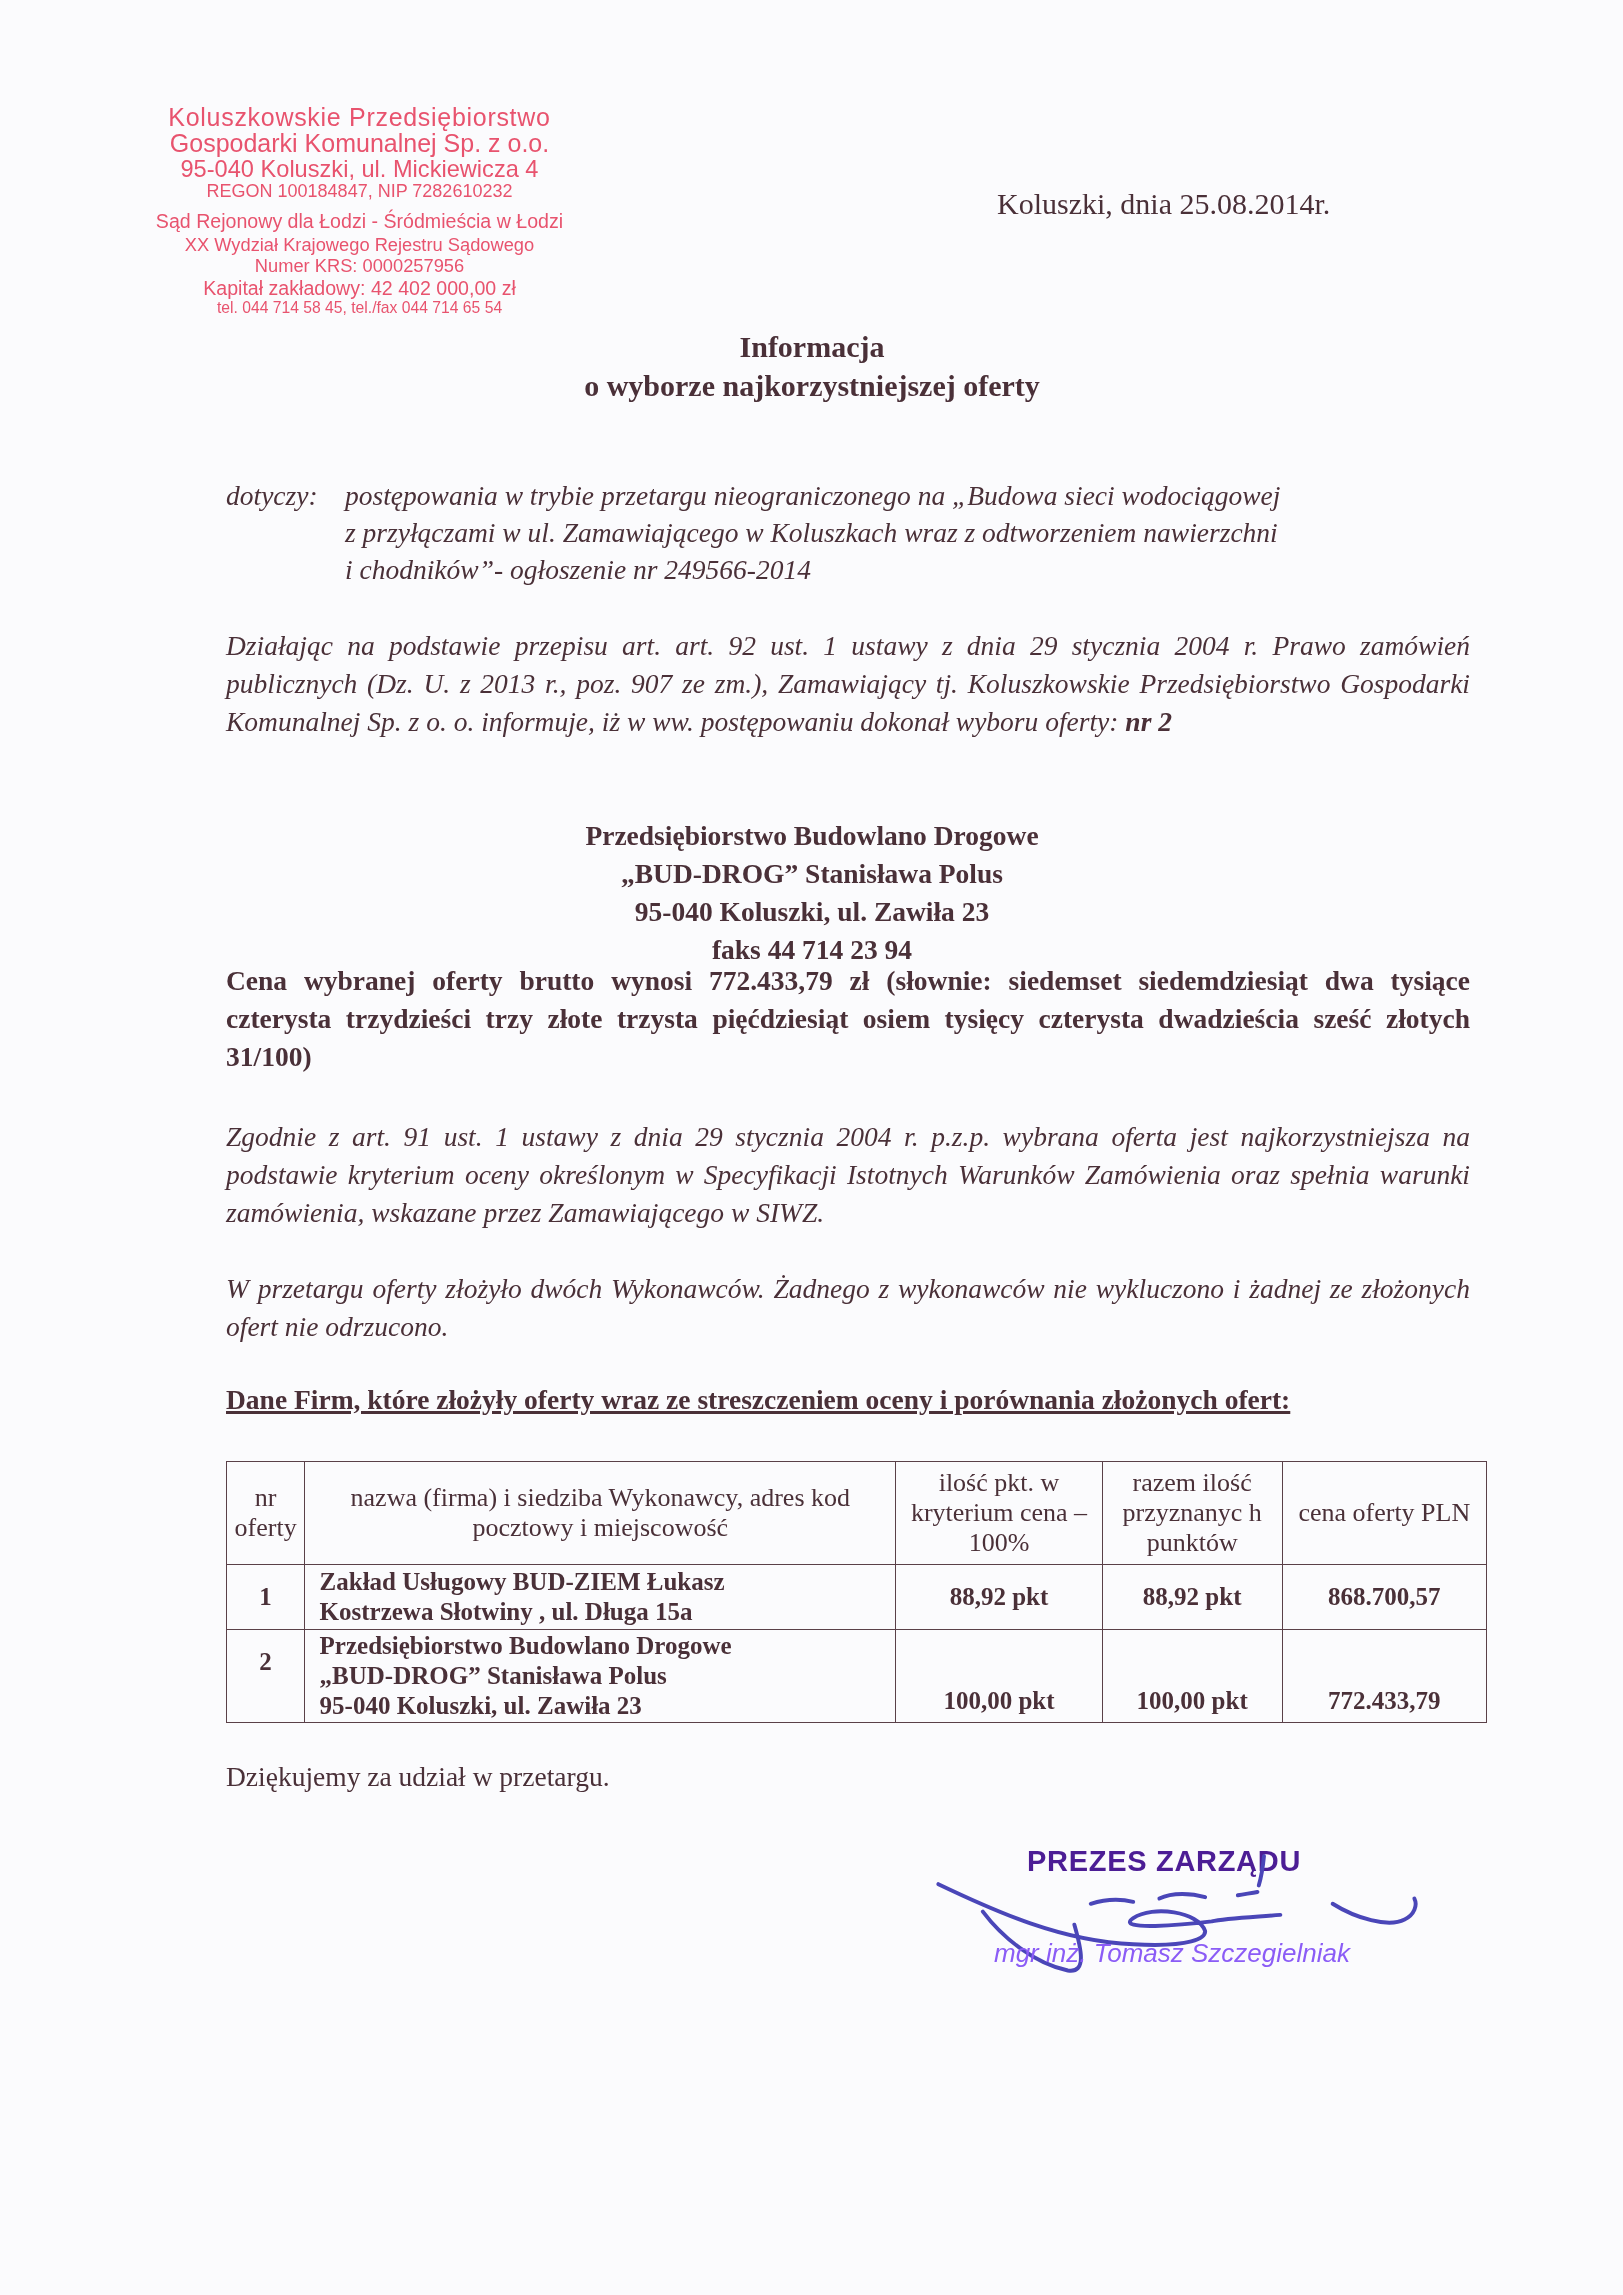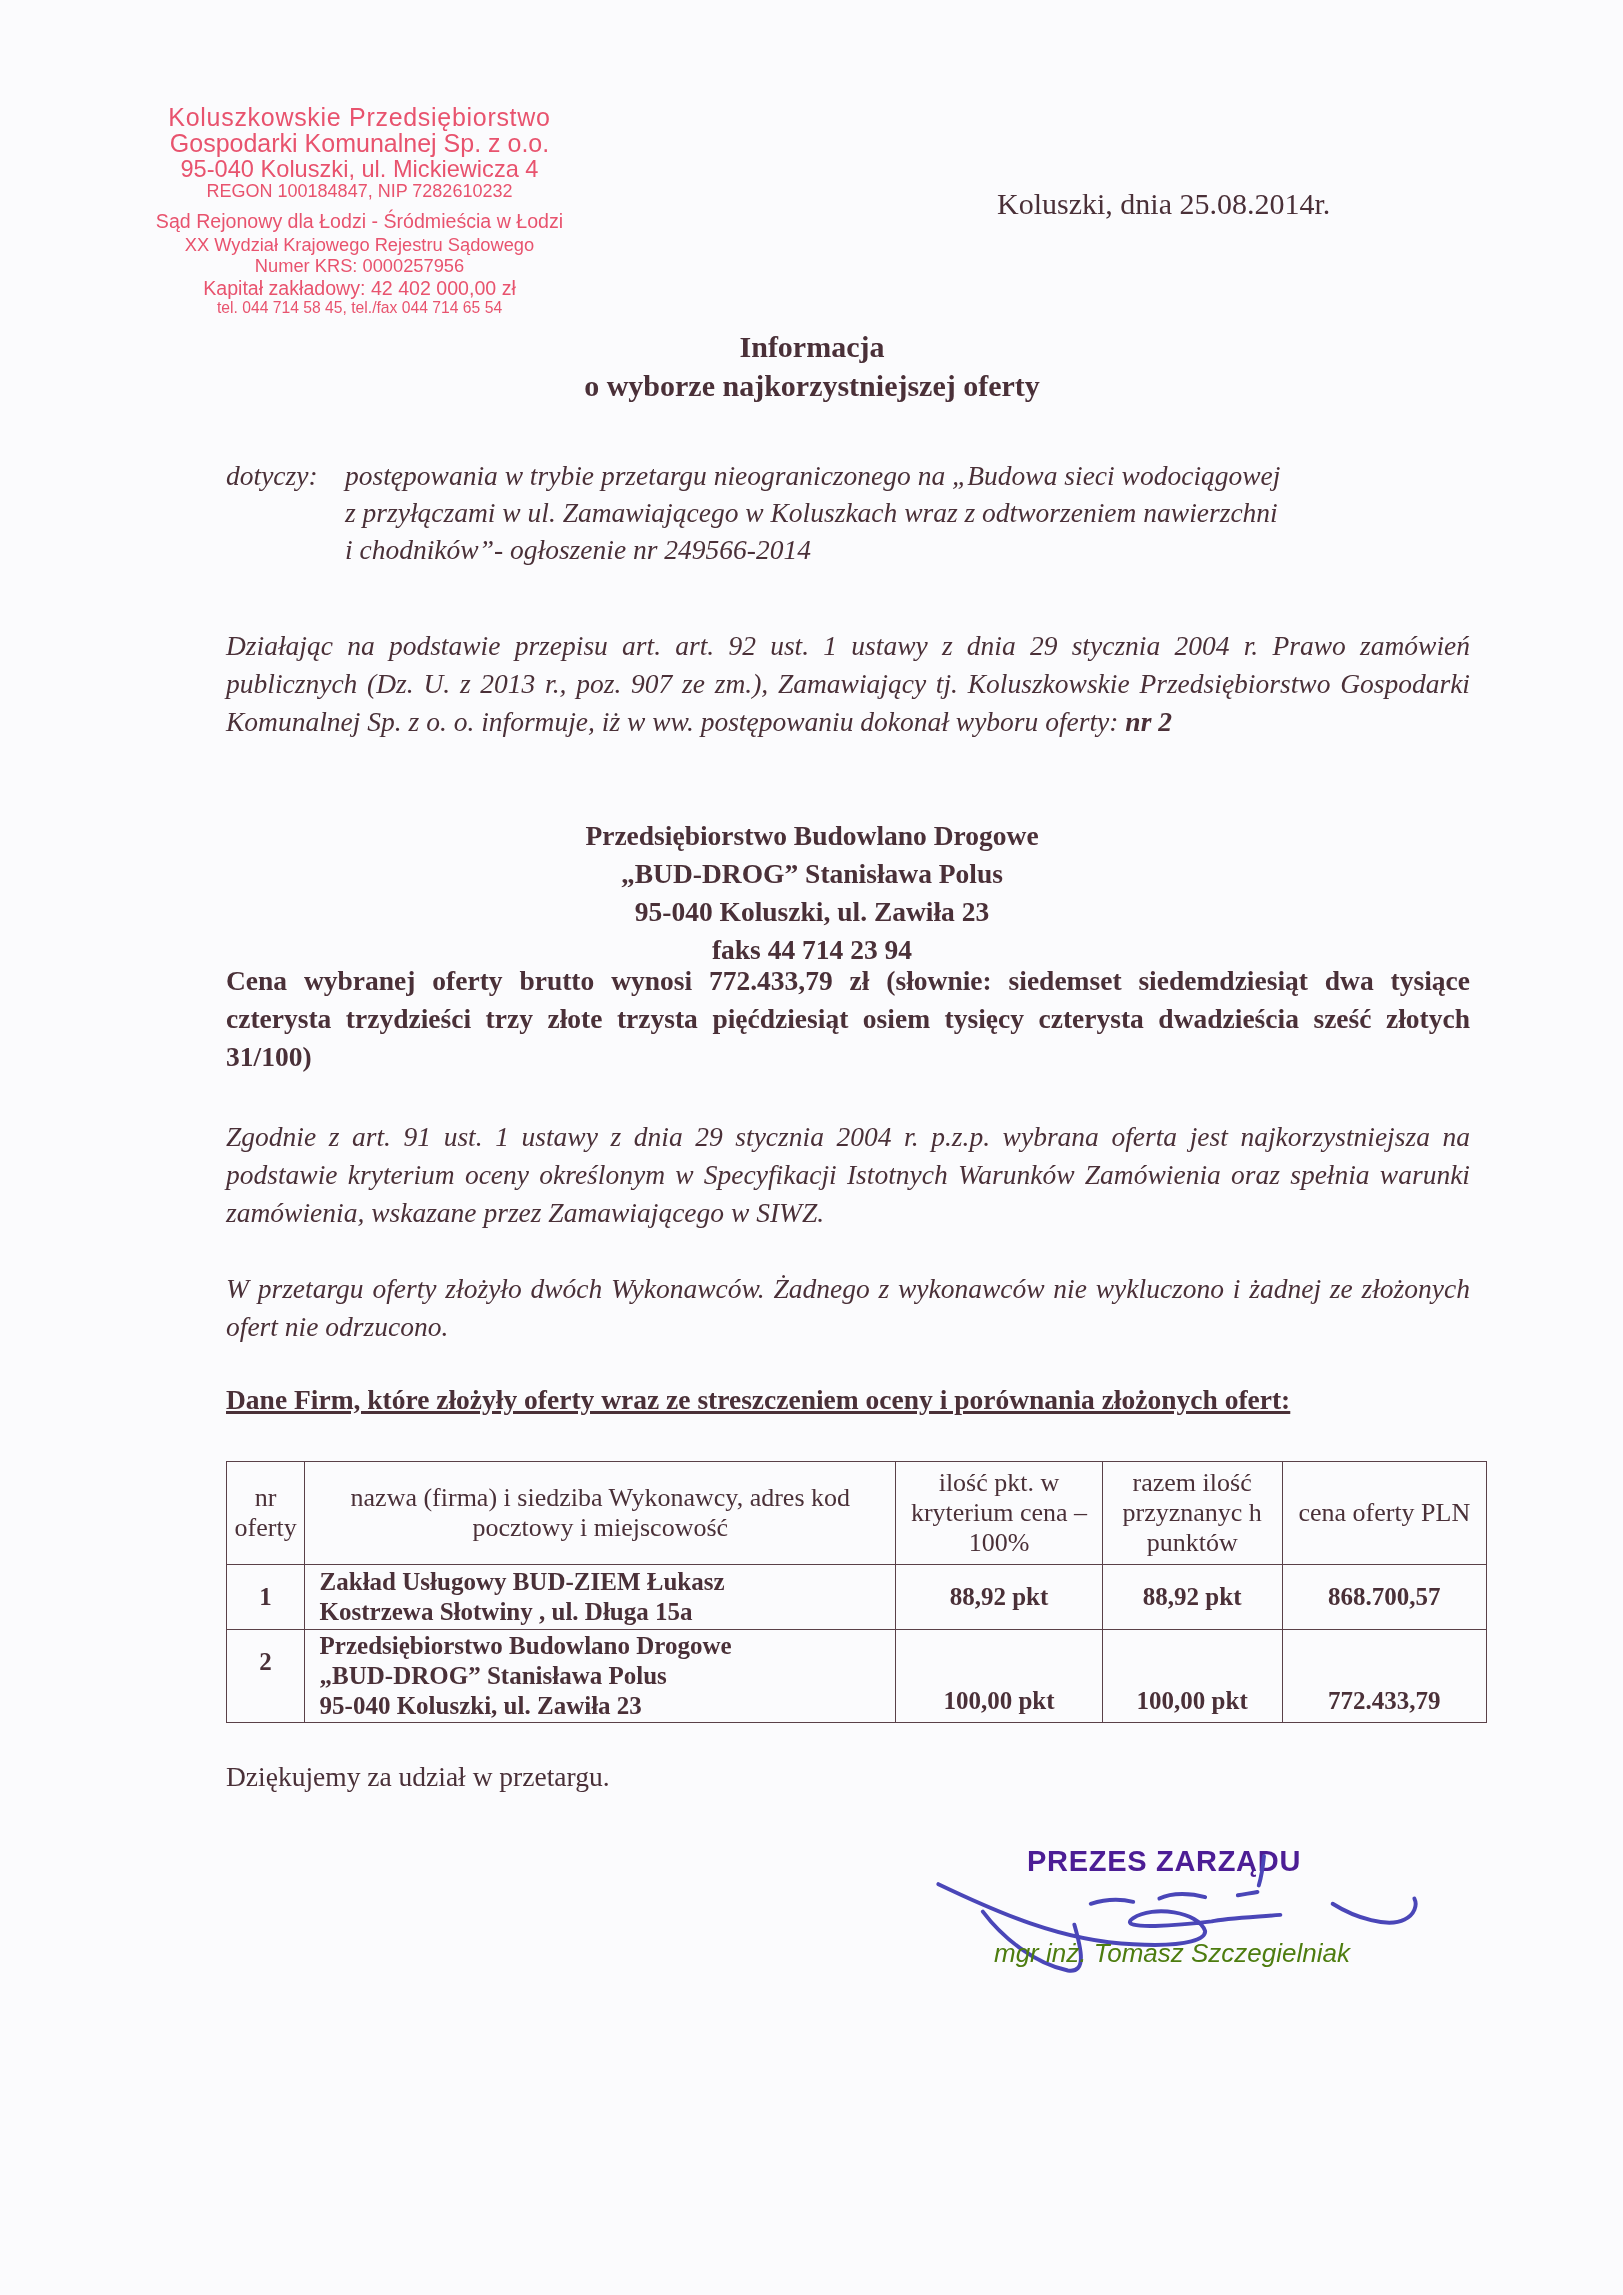--- a/index.html
+++ b/index.html
@@ -40,21 +40,21 @@
 
   .title {
     left: 0; width: 1624px; top: 327px;
     text-align: center;
     font-weight: bold;
     font-size: 30px;
     line-height: 39px;
   }
 
   .subject {
-    left: 226px; top: 457px; width: 1264px;
+    left: 226px; top: 477px; width: 1264px;
     font-style: italic;
     font-size: 27.5px;
     line-height: 37px;
   }
   .subject .label { display: inline-block; width: 119px; }
   .subject .indent { padding-left: 119px; display: block; }
 
   .para {
     left: 226px; width: 1244px;
     font-size: 27.5px;
@@ -129,21 +129,21 @@
     left: 1027px; top: 1845px;
     color: #4c1d95;
     font-family: "Liberation Sans", sans-serif;
     font-weight: bold;
     font-size: 29px;
     white-space: nowrap;
     letter-spacing: 0.7px;
   }
   .sign-name {
     left: 994px; top: 1938px;
-    color: #4d7c0f;
+    color: #8b5cf6;
     font-family: "Liberation Sans", sans-serif;
     font-style: italic;
     font-size: 26px;
     white-space: nowrap;
   }
   .signature {
     left: 917px; top: 1807px; width: 524px; height: 170px;
   }
 </style>
 </head>

